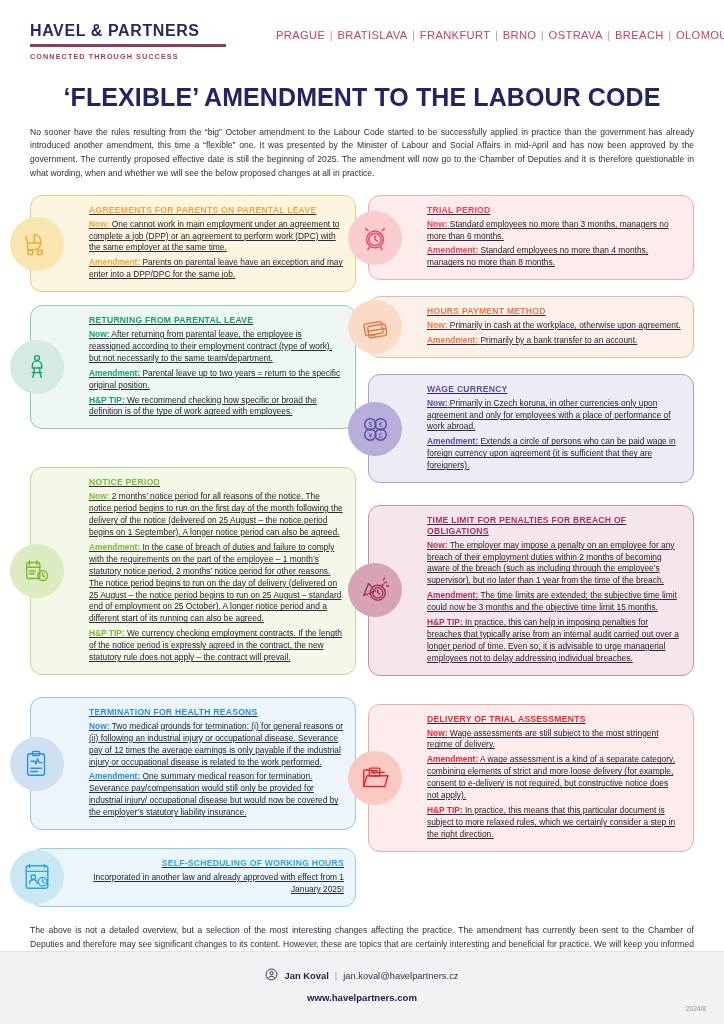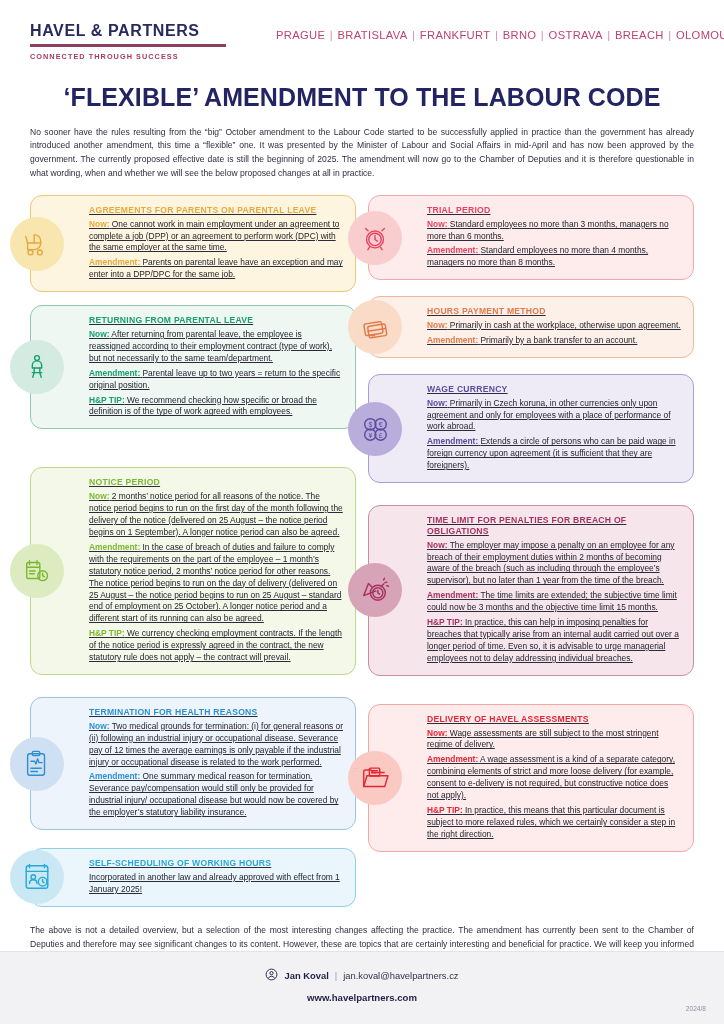--- a/index.html
+++ b/index.html
@@ -154,21 +154,21 @@
               <rect x="6" y="5" width="18" height="23" rx="2.5"></rect>
               <rect x="11" y="2.5" width="8" height="4.6" rx="1.4"></rect>
               <path d="M9.5 13h4l1.3 3 1.8-5.5 1.4 4h3.5"></path>
               <path d="M9.5 20.5h11M9.5 24h7"></path>
             </svg>
           </div>
           <div class="card-title" style="color:#2b8fd4">TERMINATION FOR HEALTH REASONS</div>
           <div class="para"><b style="color:#2b8fd4">Now:</b> <span>Two medical grounds for termination: (i) for general reasons or (ii) following an industrial injury or occupational disease. Severance pay of 12 times the average earnings is only payable if the industrial injury or occupational disease is related to the work performed.</span></div>
           <div class="para"><b style="color:#2b8fd4">Amendment:</b> <span>One summary medical reason for termination. Severance pay/compensation would still only be provided for industrial injury/ occupational disease but would now be covered by the employer’s statutory liability insurance.</span></div>
         </div>
-        <div class="card" style="background: rgb(234, 246, 251); border-color: rgb(142, 207, 230); margin-top: 18px;">
+        <div class="card" style="background: rgb(234, 246, 251); border-color: rgb(142, 207, 230); margin-top: 18px; text-align: right;">
           <div class="card-icon" style="background:#c9e8f4">
             <svg width="30" height="30" viewBox="0 0 32 32" fill="none" stroke="#26a8d8" stroke-width="1.5" stroke-linecap="round" stroke-linejoin="round">
               <rect x="4.5" y="4" width="23" height="24" rx="2.5"></rect>
               <path d="M4.5 10h23"></path>
               <path d="M8 2.5v3.5M24 2.5v3.5"></path>
               <circle cx="12" cy="16" r="2.4"></circle>
               <path d="M8 23c0-2.4 1.8-4 4-4s4 1.6 4 4"></path>
               <circle cx="22" cy="21" r="4.6"></circle>
               <path d="M22 18.6V21l1.6 1.1"></path>
             </svg>
@@ -240,21 +240,21 @@
         </div>
         <div class="card" style="background: rgb(253, 236, 235); border-color: rgb(243, 168, 164); margin-top: 28px;">
           <div class="card-icon" style="background:#f9c9c2">
             <svg width="30" height="30" viewBox="0 0 32 32" fill="none" stroke="#e32636" stroke-width="1.5" stroke-linecap="round" stroke-linejoin="round">
               <path d="M4 25V9a1.6 1.6 0 0 1 1.6-1.6h6.2l2.4 2.8h11.6"></path>
               <path d="M4 25l3.4-11.4h22.4L26.4 25z"></path>
         <rect x="10" y="5.5" width="11" height="8.5" rx="1"></rect>
               <path d="M12.4 8.2h6.2M12.4 10.4h4.4"></path>
             </svg>
           </div>
-          <div class="card-title" style="color:#e32636">DELIVERY OF HAVEL ASSESSMENTS</div>
+          <div class="card-title" style="color:#e32636">DELIVERY OF TRIAL ASSESSMENTS</div>
           <div class="para"><b style="color:#e32636">Now:</b> <span>Wage assessments are still subject to the most stringent regime of delivery.</span></div>
           <div class="para"><b style="color:#e32636">Amendment:</b> <span>A wage assessment is a kind of a separate category, combining elements of strict and more loose delivery (for example, consent to e-delivery is not required, but constructive notice does not apply).</span></div>
           <div class="para"><b style="color:#e32636">H&amp;P TIP:</b> <span>In practice, this means that this particular document is subject to more relaxed rules, which we certainly consider a step in the right direction.</span></div>
         </div>
       </div>
   </div>
 
   <div class="outro">The above is not a detailed overview, but a selection of the most interesting changes affecting the practice. The amendment has currently been sent to the Chamber of Deputies and therefore may see significant changes to its content. However, these are topics that are certainly interesting and beneficial for practice. We will keep you informed of further developments.</div>
 
   <div class="footbar">

